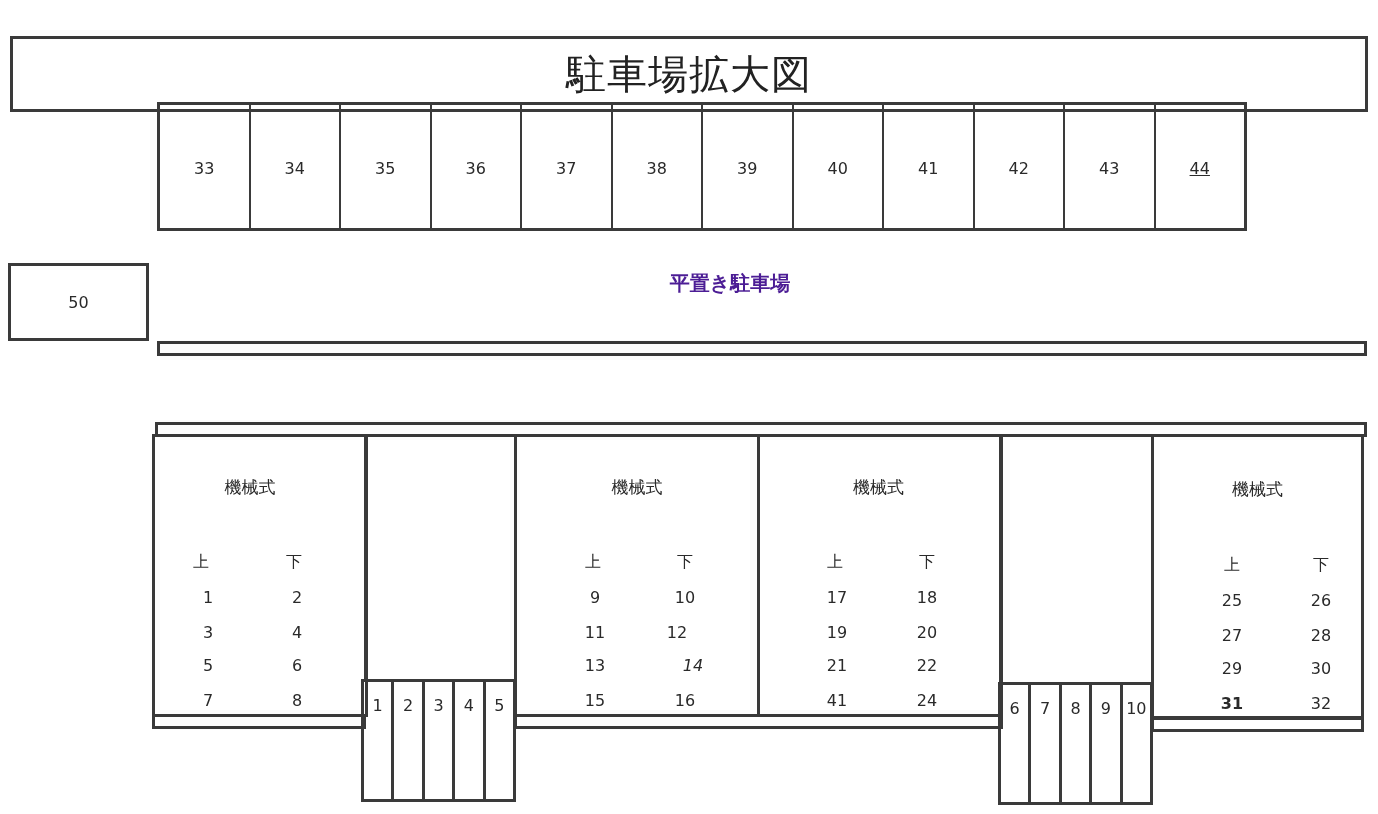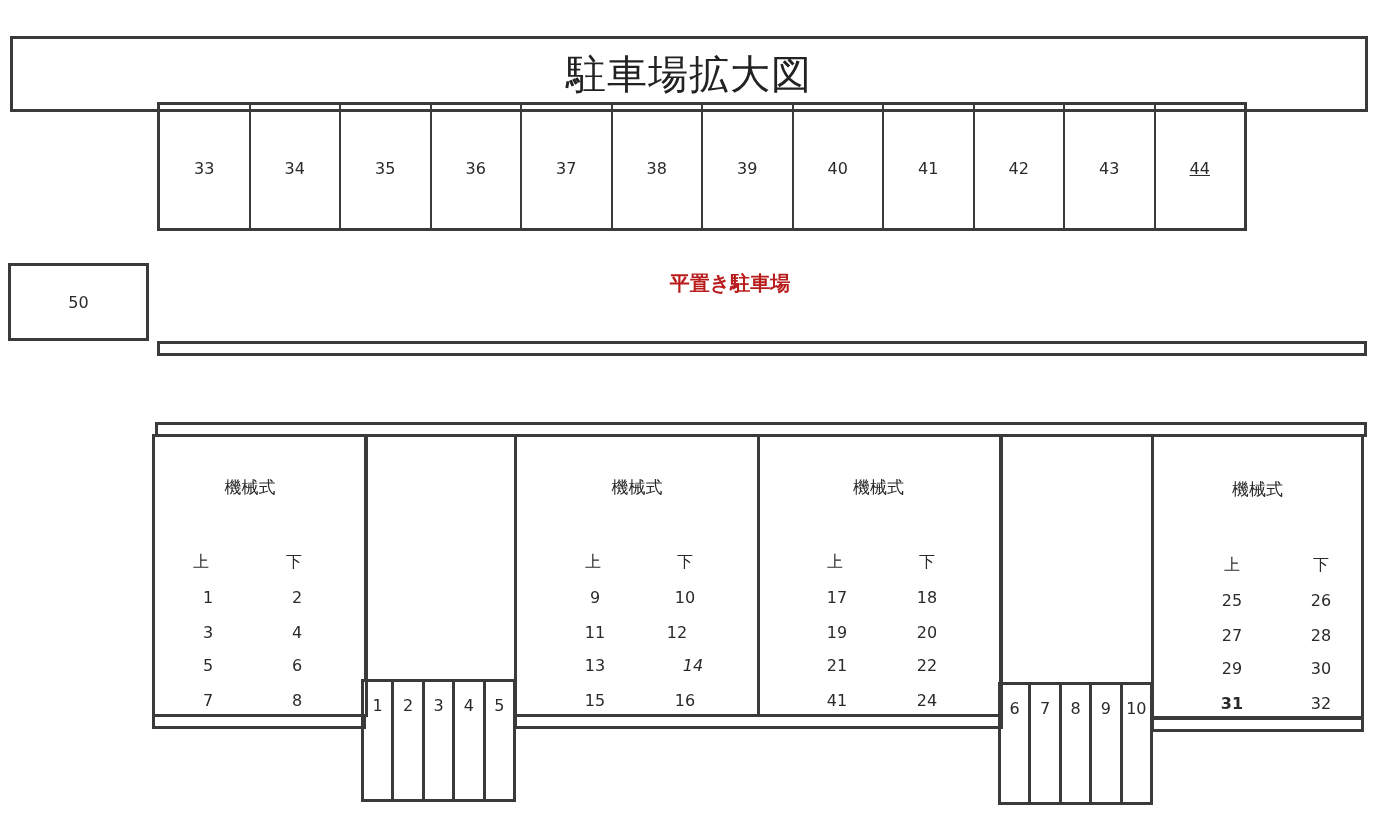--- a/index.html
+++ b/index.html
@@ -17,21 +17,21 @@
              display:flex; }
   .top-slot { flex:1; border-right:2px solid #3a3a3a; display:flex; align-items:center;
               justify-content:center; font-size:16px; padding-top:4px;text-align:right; }
   .top-slot:last-child { border-right:none;text-decoration:underline; }
 
   
   #slot-50 { left:8px; top:263px; width:141px; height:78px; border:3px solid #3a3a3a;
              display:flex; align-items:center; justify-content:center; font-size:16px; }
 
   #flat-label { left:560px; top:270px; width:340px; text-align:center; font-size:20px;
-                font-weight:bold; color:#b91c1c; }
+                font-weight:bold; color:#4c1d95; }
 
   #flat-bar { left:157px; top:341px; width:1210px; height:15px; border:3px solid #3a3a3a; }
 
   
   #bottom-top-bar { left:155px; top:422px; width:1212px; height:15px; border:3px solid #3a3a3a; }
 
   .mech { border:3px solid #3a3a3a; border-top:none; }
   .mech-title { position:absolute; left:0; right:0; text-align:center; font-size:17px; }
   .mech-row { position:absolute; font-size:16px; width:100%; }
   .mech-row span { position:absolute; transform:translateX(-50%); }

